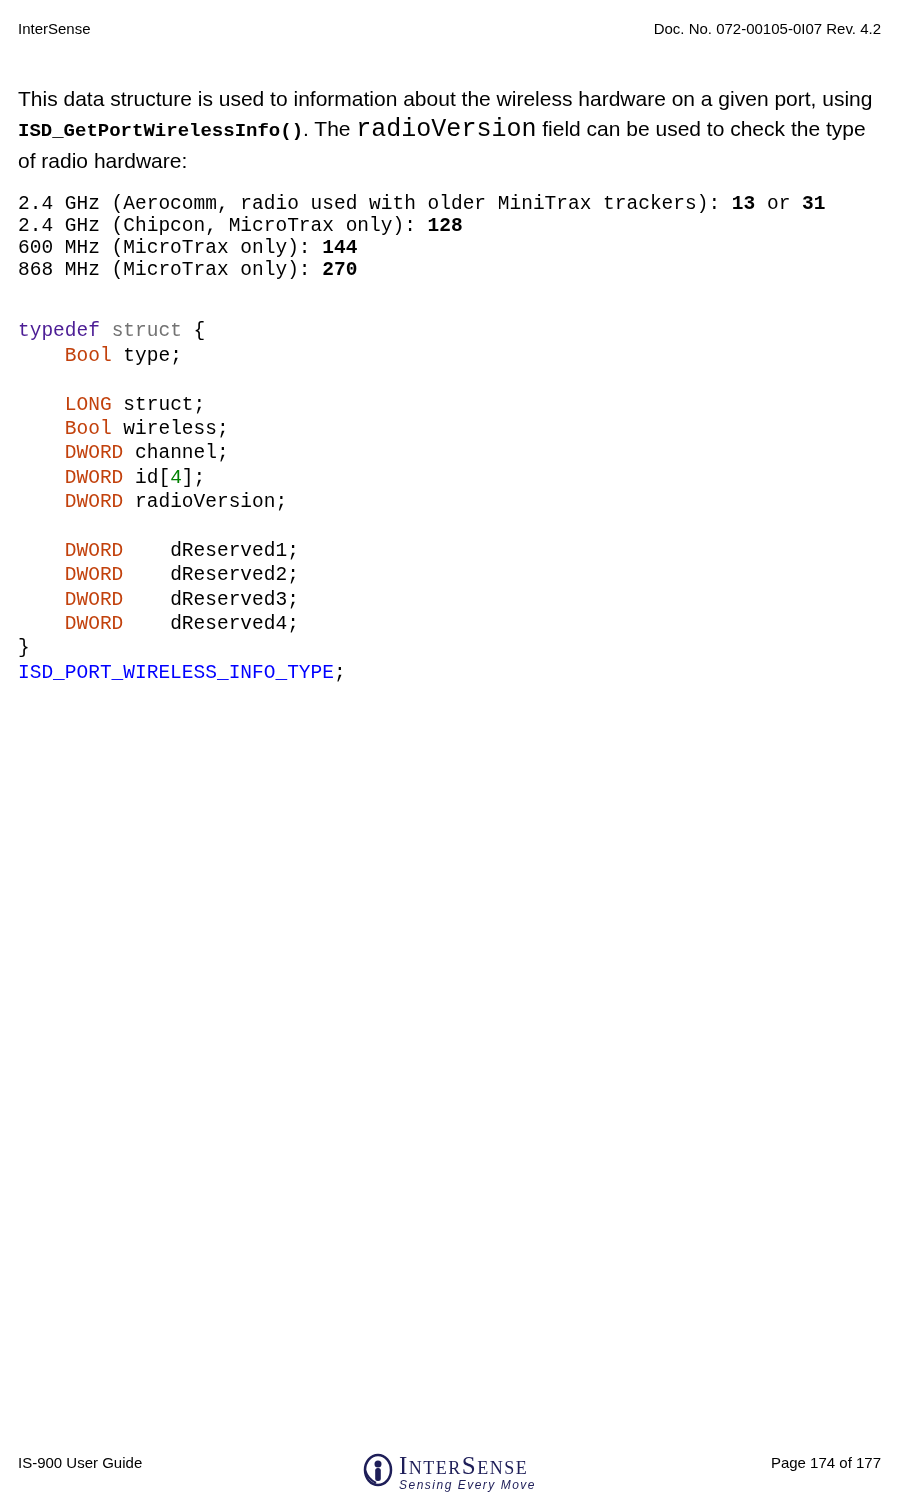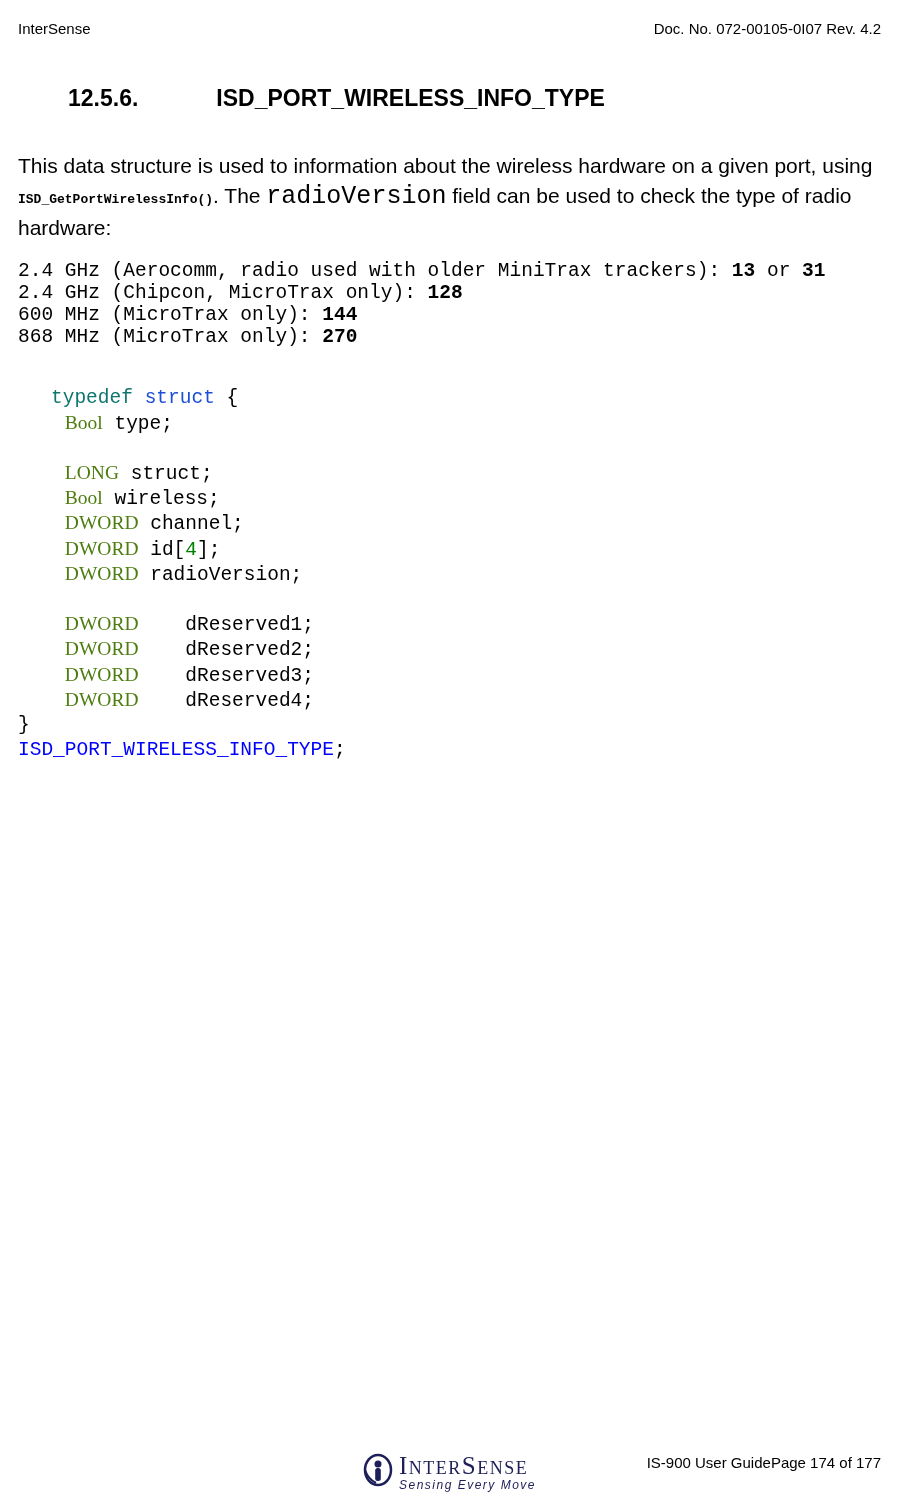--- a/index.html
+++ b/index.html
@@ -32,51 +32,51 @@
     margin-right: 78px;
   }
   .body-para {
     font-size: 21px;
     line-height: 1.35;
     margin-bottom: 18px;
   }
   .mono-inline {
     font-family: "Courier New", monospace;
     font-weight: bold;
-    font-size: 13px;
+    font-size: 19px;
   }
   .mono-inline-nb {
     font-family: Liberation Mono, monospace;
     font-size: 25px;
   }
   .radio-block {
     font-family: "Courier New", monospace;
     font-size: 19.5px;
     white-space: pre;
     margin-bottom: 38px;
   }
   .radio-block .bold { font-weight: bold; }
   .code-block {
     font-family: "Courier New", monospace;
     font-size: 19.5px;
     white-space: pre;
     line-height: 1.25;
   }
-  .kw-typedef { color: #0f766e; margin-left: 33px; }
-  .kw-struct  { color: #1d4ed8; }
-  .kw-type    { color: #4d7c0f; font-family: Liberation Serif, serif; }
+  .kw-typedef { color: #4c1d95; }
+  .kw-struct  { color: #737373; }
+  .kw-type    { color: #c2410c; }
   .kw-num     { color: #008000; }
   .typename   { color: #0000ff; }
   .footer {
     position: absolute;
     left: 0; right: 0;
     bottom: 26px;
     padding: 0 18px;
     display: flex;
-    justify-content: flex-end;
+    justify-content: space-between;
     font-size: 15px;
   }
   .logo-wrap {
     position: absolute;
     bottom: 6px;
     left: 0; right: 0;
     display: flex;
     justify-content: center;
   }
   .logo {
@@ -110,23 +110,20 @@
 </head>
 <body>
 
 <div class="page">
 
   <div class="header">
     <span>InterSense</span>
     <span>Doc. No. 072-00105-0I07 Rev. 4.2</span>
   </div>
 
-  <div class="section-heading">
-    <span class="num">12.5.6.</span><span>ISD_PORT_WIRELESS_INFO_TYPE</span>
-  </div>
 
   <div class="body-para">
     <span>This data structure is used to information about the wireless hardware on a given port, using </span><span class="mono-inline">ISD_GetPortWirelessInfo()</span><span>.   The </span><span class="mono-inline-nb">radioVersion</span><span> field can be used to check the type of radio hardware:</span>
   </div>
 
   <div class="radio-block"><span>2.4 GHz (Aerocomm, radio used with older MiniTrax trackers): </span><span class="bold">13</span><span> or </span><span class="bold">31</span>
 <span>2.4 GHz (Chipcon, MicroTrax only): </span><span class="bold">128</span>
 <span>600 MHz (MicroTrax only): </span><span class="bold">144</span>
 <span>868 MHz (MicroTrax only): </span><span class="bold">270</span></div>
 

